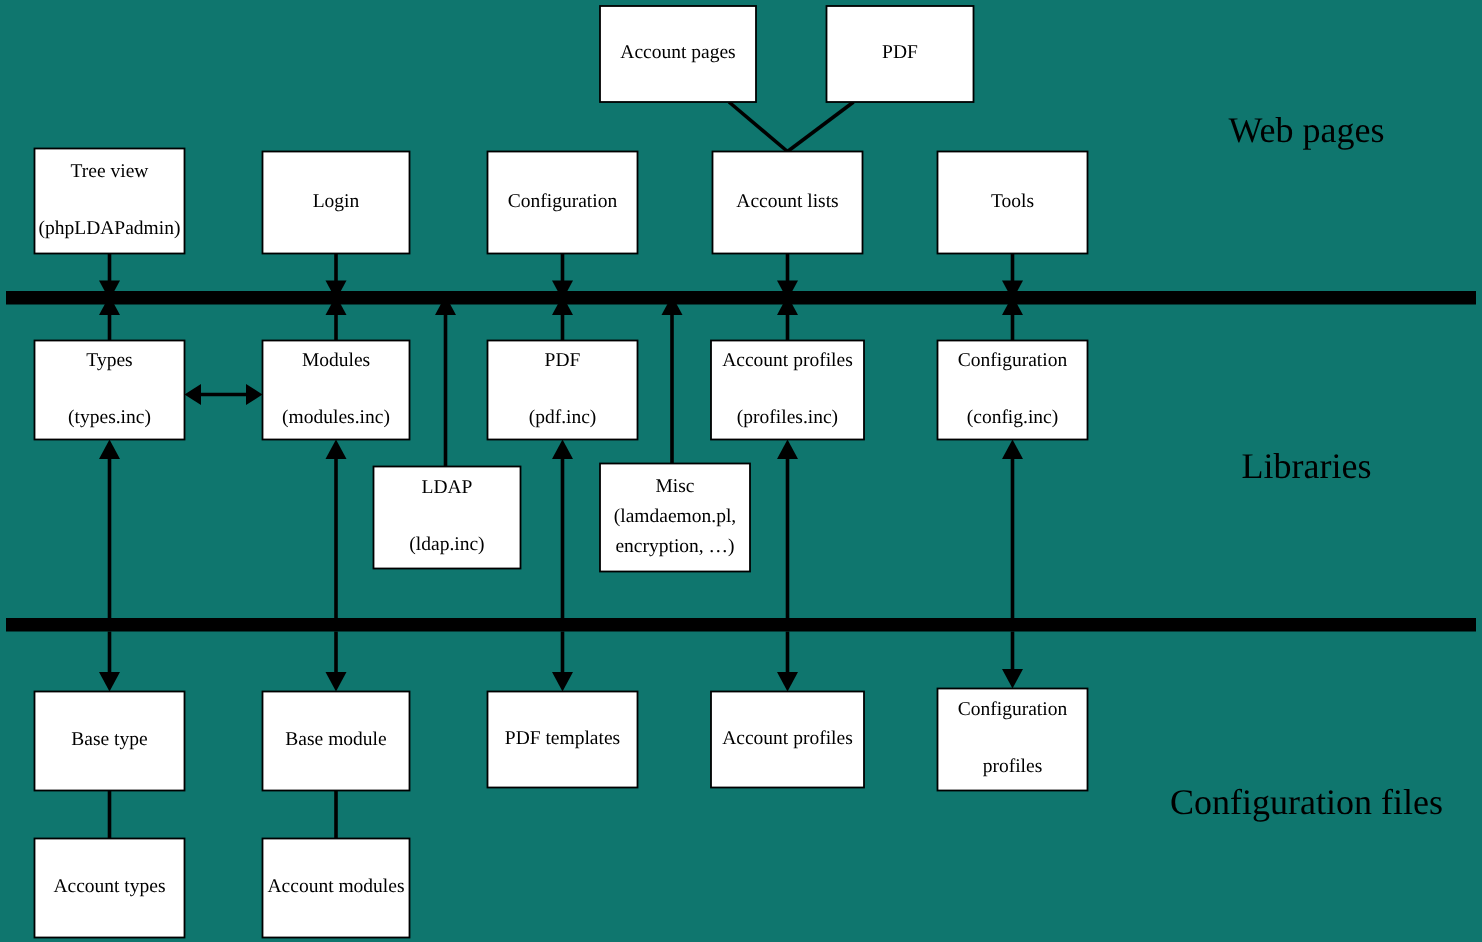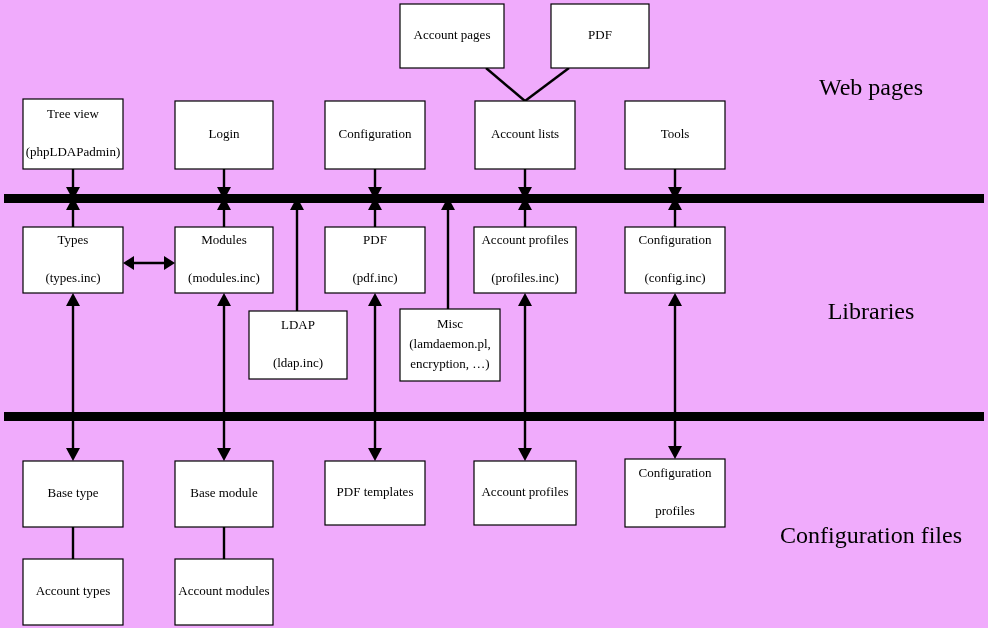--- a/index.html
+++ b/index.html
@@ -4,21 +4,21 @@
 <style>
   html, body {
     margin: 0;
     padding: 0;
     background: #ffffff;
   }
   #canvas {
     position: relative;
     width: 988px;
     height: 628px;
-    background: #f0abfc;
+    background: #0f766e;
     overflow: hidden;
     font-family: "Liberation Serif", "DejaVu Serif", serif;
   }
   svg#diagram {
     position: absolute;
     left: 0;
     top: 0;
     width: 988px;
     height: 628px;
   }

